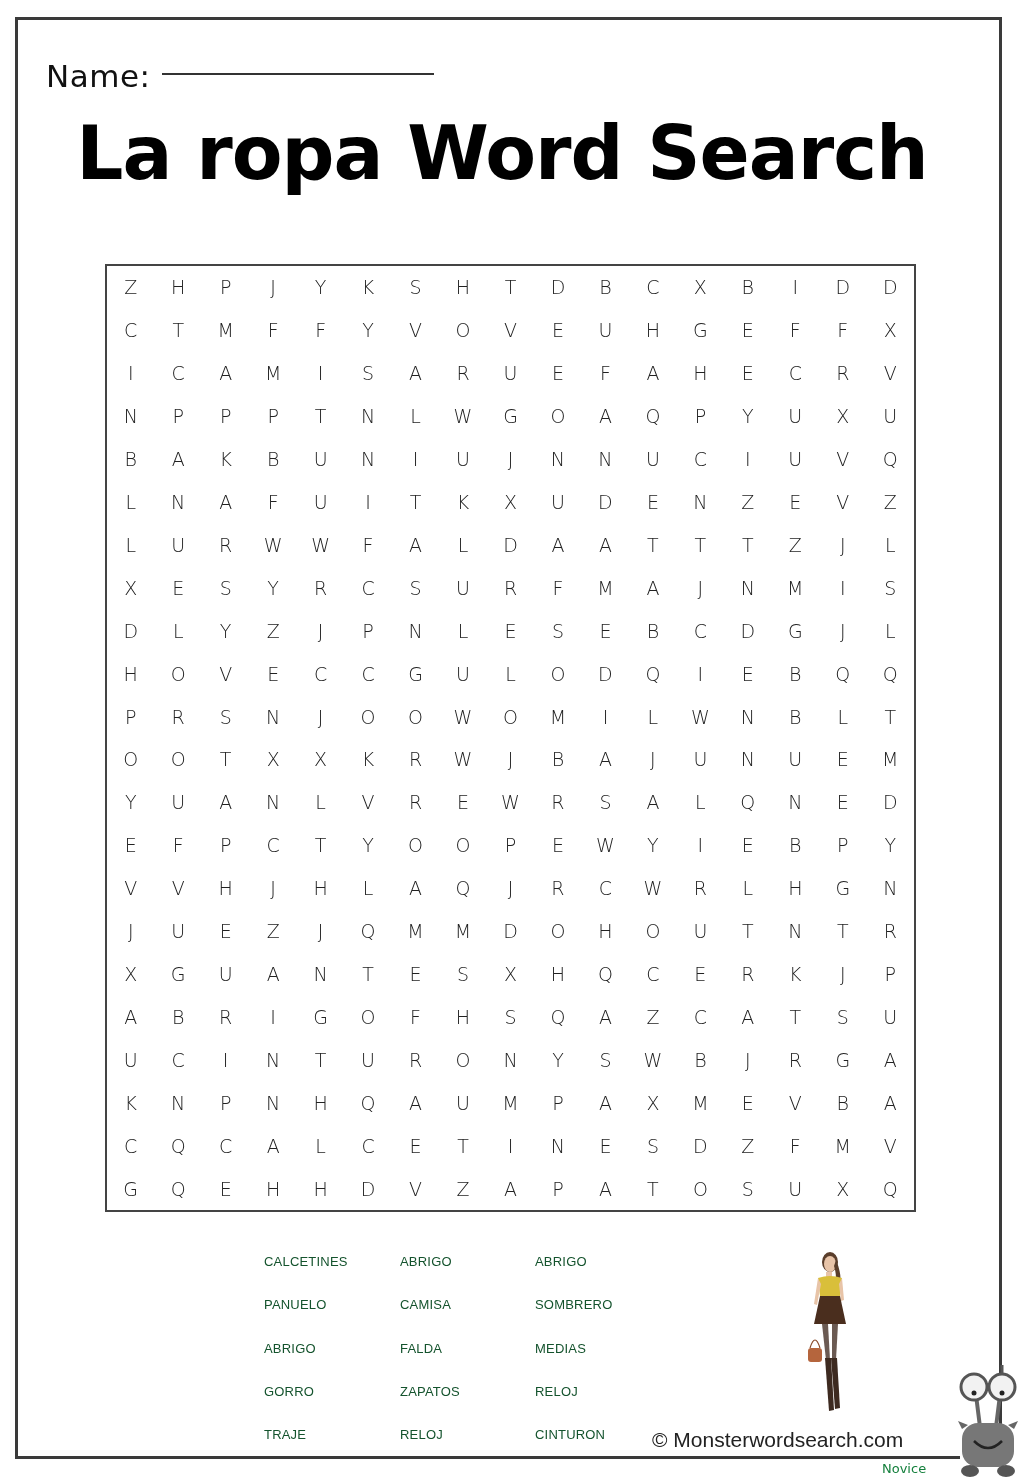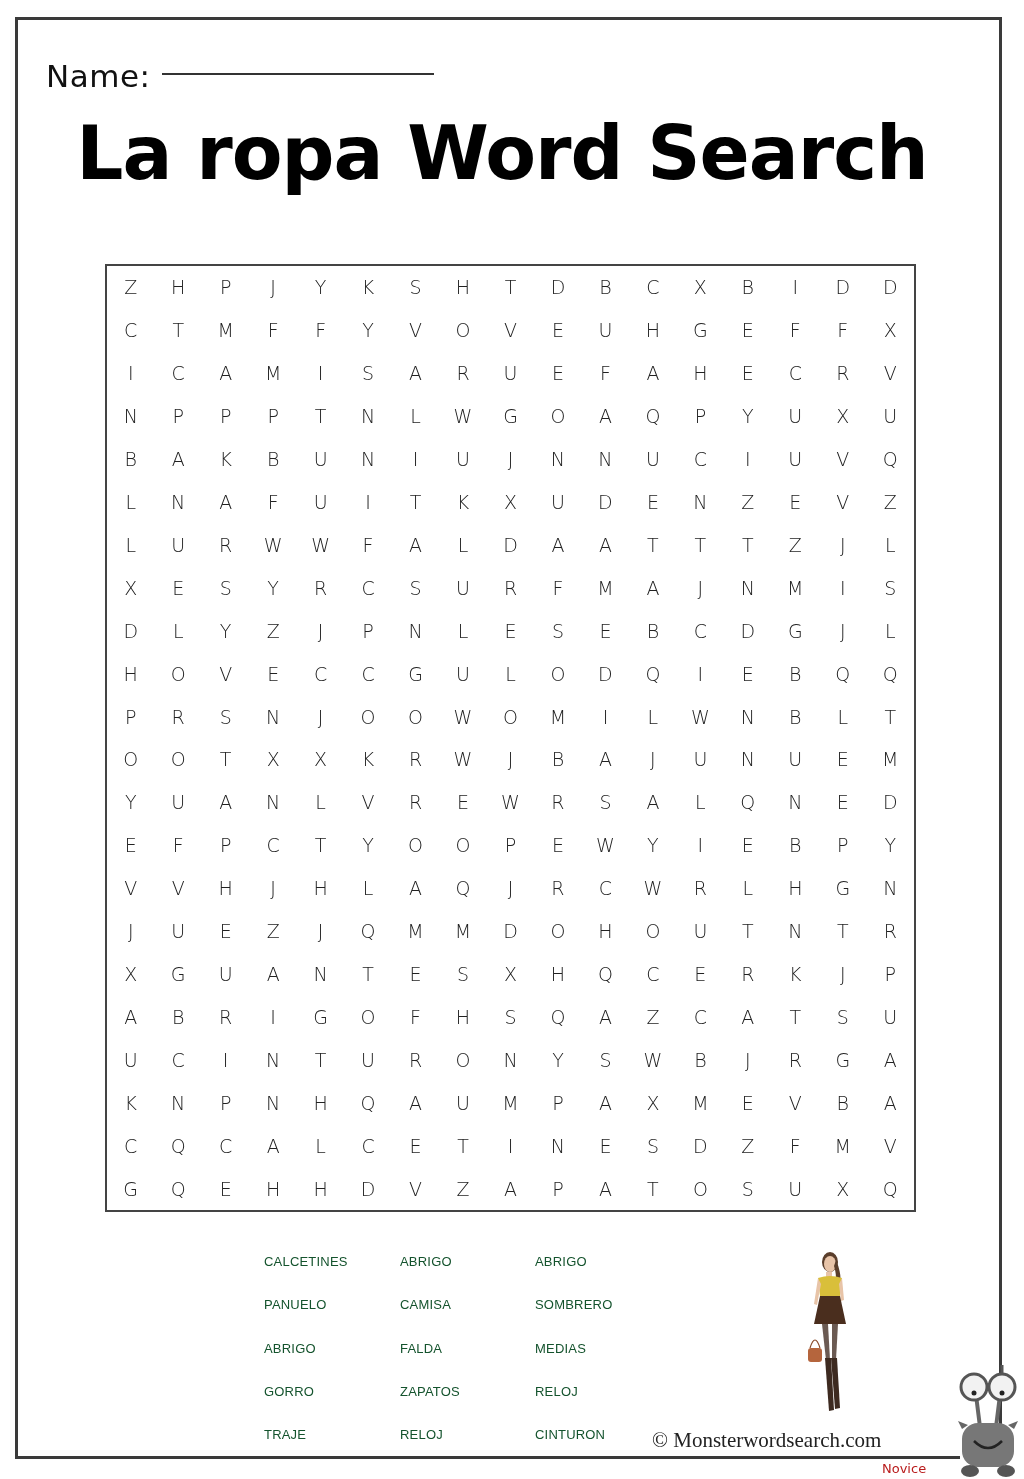--- a/index.html
+++ b/index.html
@@ -41,25 +41,25 @@
     }
     .word {
       font-family: "Liberation Sans", sans-serif; font-size: 13px; color: #14532d; letter-spacing: 0.2px;
       line-height: 28px;
     }
 
     .girl { position: absolute; left: 800px; top: 1248px; width: 60px; height: 170px; }
 
     .copyright {
       position: absolute; left: 652px; top: 1428px;
-      font-family: Liberation Serif, serif; font-size: 21px; color: #222; font-weight: 300;
+      font-family: Liberation Sans, sans-serif; font-size: 21px; color: #222; font-weight: 300;
     }
     .level {
       position: absolute; left: 882px; top: 1461px;
-      font-family: "DejaVu Sans", sans-serif; font-size: 13px; color: #b91c1c;
+      font-family: "DejaVu Sans", sans-serif; font-size: 13px; color: #15803d;
     }
     .monster { position: absolute; left: 952px; top: 1365px; width: 72px; height: 114px; }
   </style>
 </head>
 <body>
 
 <div class="frame"></div>
 <div class="bottom-line"></div>
 
 <div class="name-row">

